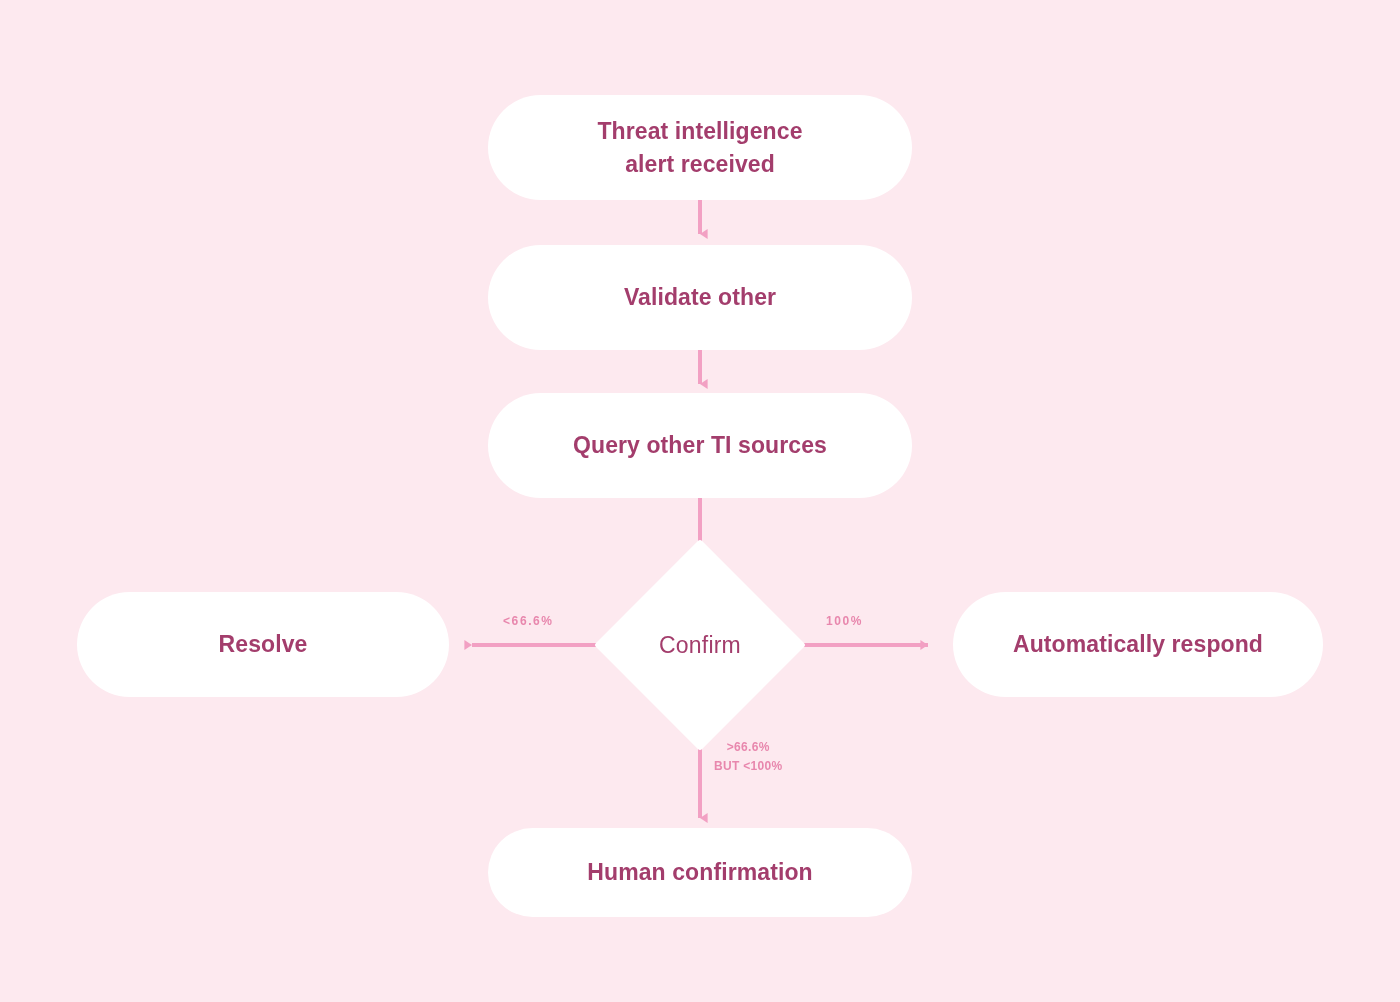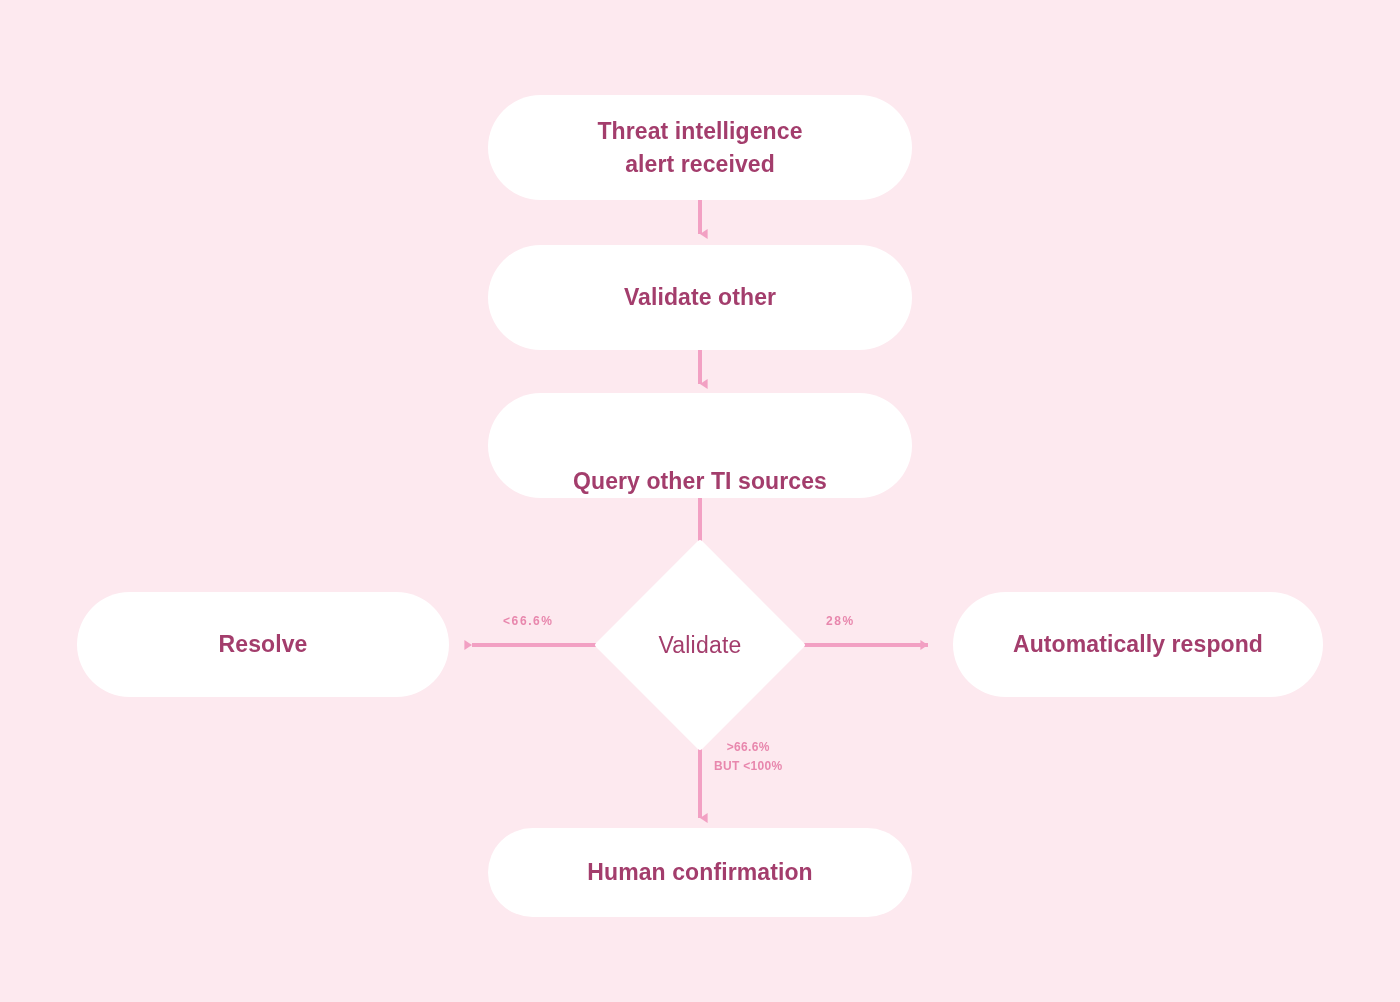--- a/index.html
+++ b/index.html
@@ -119,41 +119,41 @@
 
   <div class="node node-multiline" style="left:488px; top:95px; width:424px; height:105px;">
     <span>Threat intelligence
 alert received</span>
   </div>
 
   <div class="node" style="left:488px; top:245px; width:424px; height:105px;">
     <span>Validate other</span>
   </div>
 
-  <div class="node" style="left:488px; top:393px; width:424px; height:105px;align-items:flex-end;">
+  <div class="node" style="left:488px; top:393px; width:424px; height:105px;">
     <span>Query other TI sources</span>
   </div>
 
   <div class="diamond-wrap" style="left:625px; top:570px;">
     <div class="diamond-shape"></div>
-    <div class="diamond-label">Validate</div>
+    <div class="diamond-label">Confirm</div>
   </div>
 
   <div class="node" style="left:77px; top:592px; width:372px; height:105px;">
     <span>Resolve</span>
   </div>
 
   <div class="node" style="left:953px; top:592px; width:370px; height:105px;">
     <span>Automatically respond</span>
   </div>
 
   <div class="node" style="left:488px; top:828px; width:424px; height:89px;">
     <span>Human confirmation</span>
   </div>
 
   <div class="edge-label" style="left:503px; top:612px;">&lt;66.6%</div>
 
-  <div class="edge-label" style="left:826px; top:612px;">28%</div>
+  <div class="edge-label" style="left:826px; top:612px;">100%</div>
 
   <div class="edge-label tight" style="left:714px; top:738px;">&gt;66.6%
 BUT &lt;100%</div>
 
 </div>
 
 </body></html>

